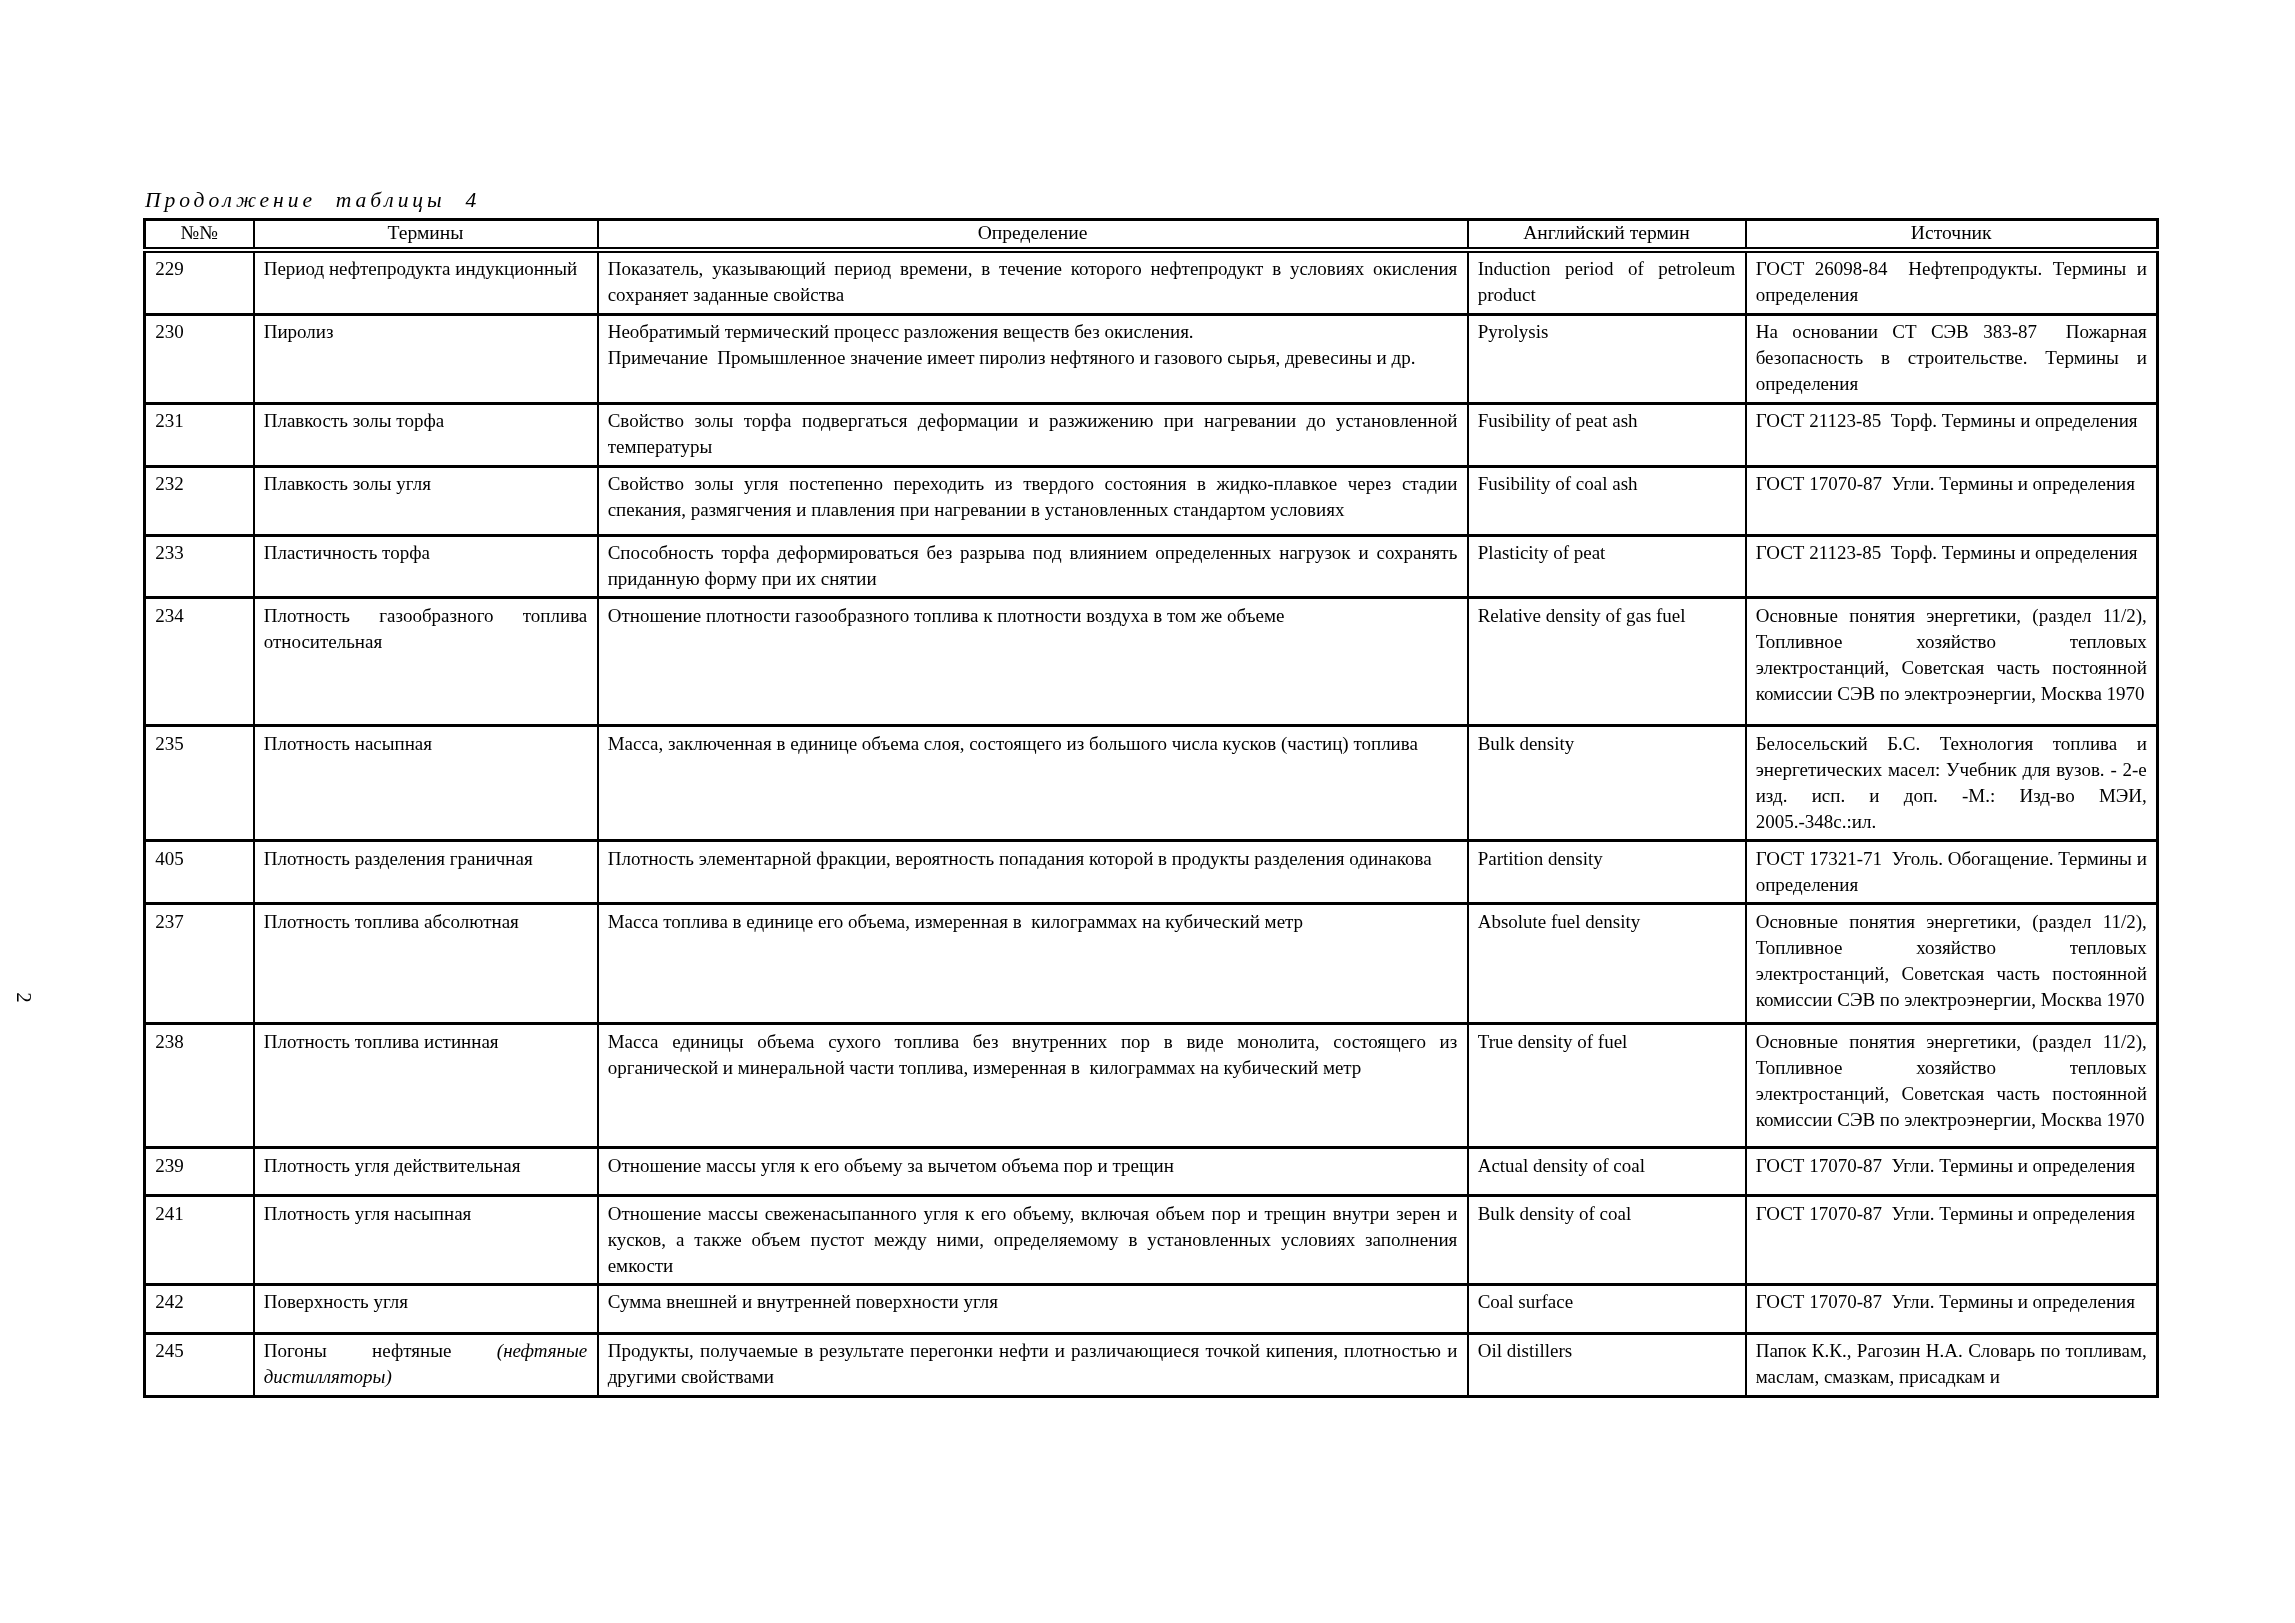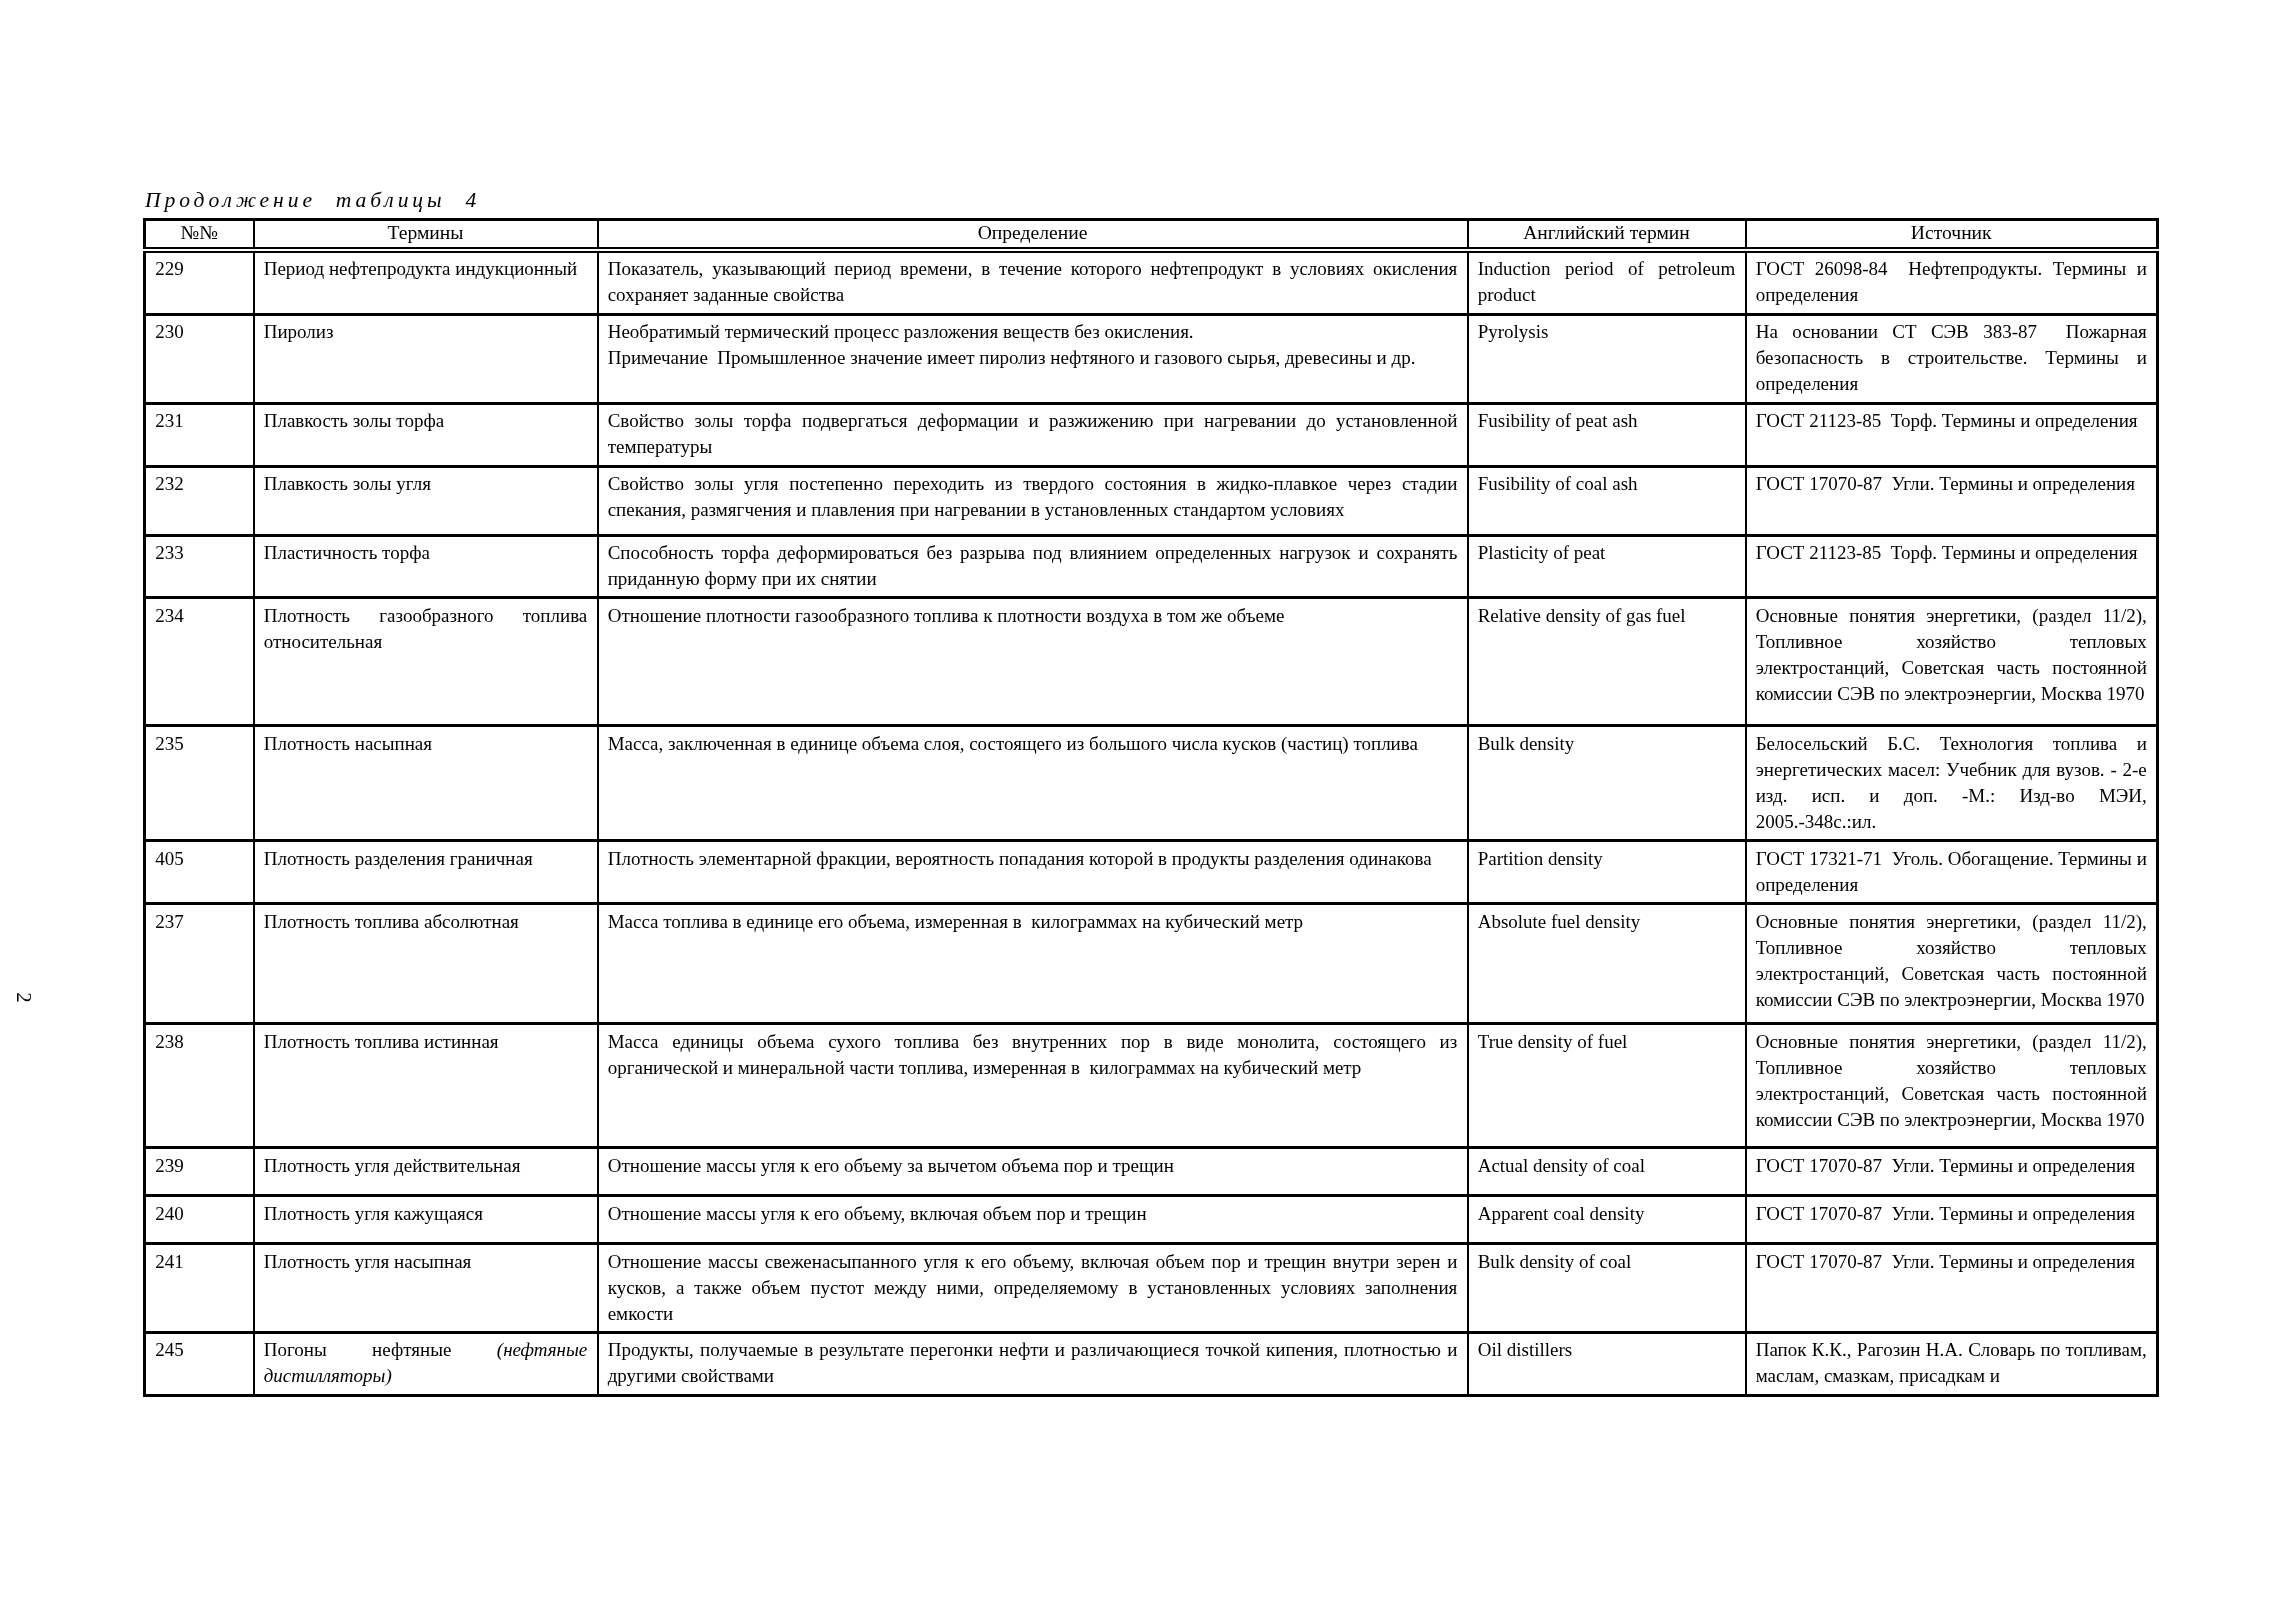--- a/index.html
+++ b/index.html
@@ -207,39 +207,39 @@
     </tr>
     <tr style="height:48px;">
       <td class="c-num">239</td>
       <td class="c-term"><span>Плотность угля действительная</span> <span class="it"></span></td>
       <td class="c-def">
           <div>Отношение массы угля к его объему за вычетом объема пор и трещин</div>
         </td>
       <td class="c-eng">Actual density of coal</td>
       <td class="c-src">ГОСТ 17070-87&nbsp; Угли. Термины и определения</td>
     </tr>
-    <tr style="height:48px;">
-      <td class="c-num">240</td>
-      <td class="c-term"><span>Плотность угля кажущаяся</span> <span class="it"></span></td>
-      <td class="c-def">
-          <div>Отношение массы угля к его объему, включая объем пор и трещин</div>
-        </td>
-      <td class="c-eng">Apparent coal density</td>
-      <td class="c-src">ГОСТ 17070-87&nbsp; Угли. Термины и определения</td>
-    </tr>
     <tr style="height:74px;">
       <td class="c-num">241</td>
       <td class="c-term"><span>Плотность угля насыпная</span> <span class="it"></span></td>
       <td class="c-def">
           <div>Отношение массы свеженасыпанного угля к его объему, включая объем пор и трещин внутри зерен и кусков, а также объем пустот между ними, определяемому в установленных условиях заполнения емкости</div>
         </td>
       <td class="c-eng">Bulk density of coal</td>
       <td class="c-src">ГОСТ 17070-87&nbsp; Угли. Термины и определения</td>
     </tr>
     <tr style="height:49px;">
+      <td class="c-num">242</td>
+      <td class="c-term"><span>Поверхность угля</span> <span class="it"></span></td>
+      <td class="c-def">
+          <div>Сумма внешней и внутренней поверхности угля</div>
+        </td>
+      <td class="c-eng">Coal surface</td>
+      <td class="c-src">ГОСТ 17070-87&nbsp; Угли. Термины и определения</td>
+    </tr>
+    <tr style="height:49px;">
       <td class="c-num">245</td>
       <td class="c-term"><span>Погоны нефтяные</span> <span class="it">(нефтяные дистилляторы)</span></td>
       <td class="c-def">
           <div>Продукты, получаемые в результате перегонки нефти и различающиеся точкой кипения, плотностью и другими свойствами</div>
         </td>
       <td class="c-eng">Oil distillers</td>
       <td class="c-src">Папок К.К., Рагозин Н.А. Словарь по топливам, маслам, смазкам, присадкам и</td>
     </tr>
   </tbody>
 </table>

